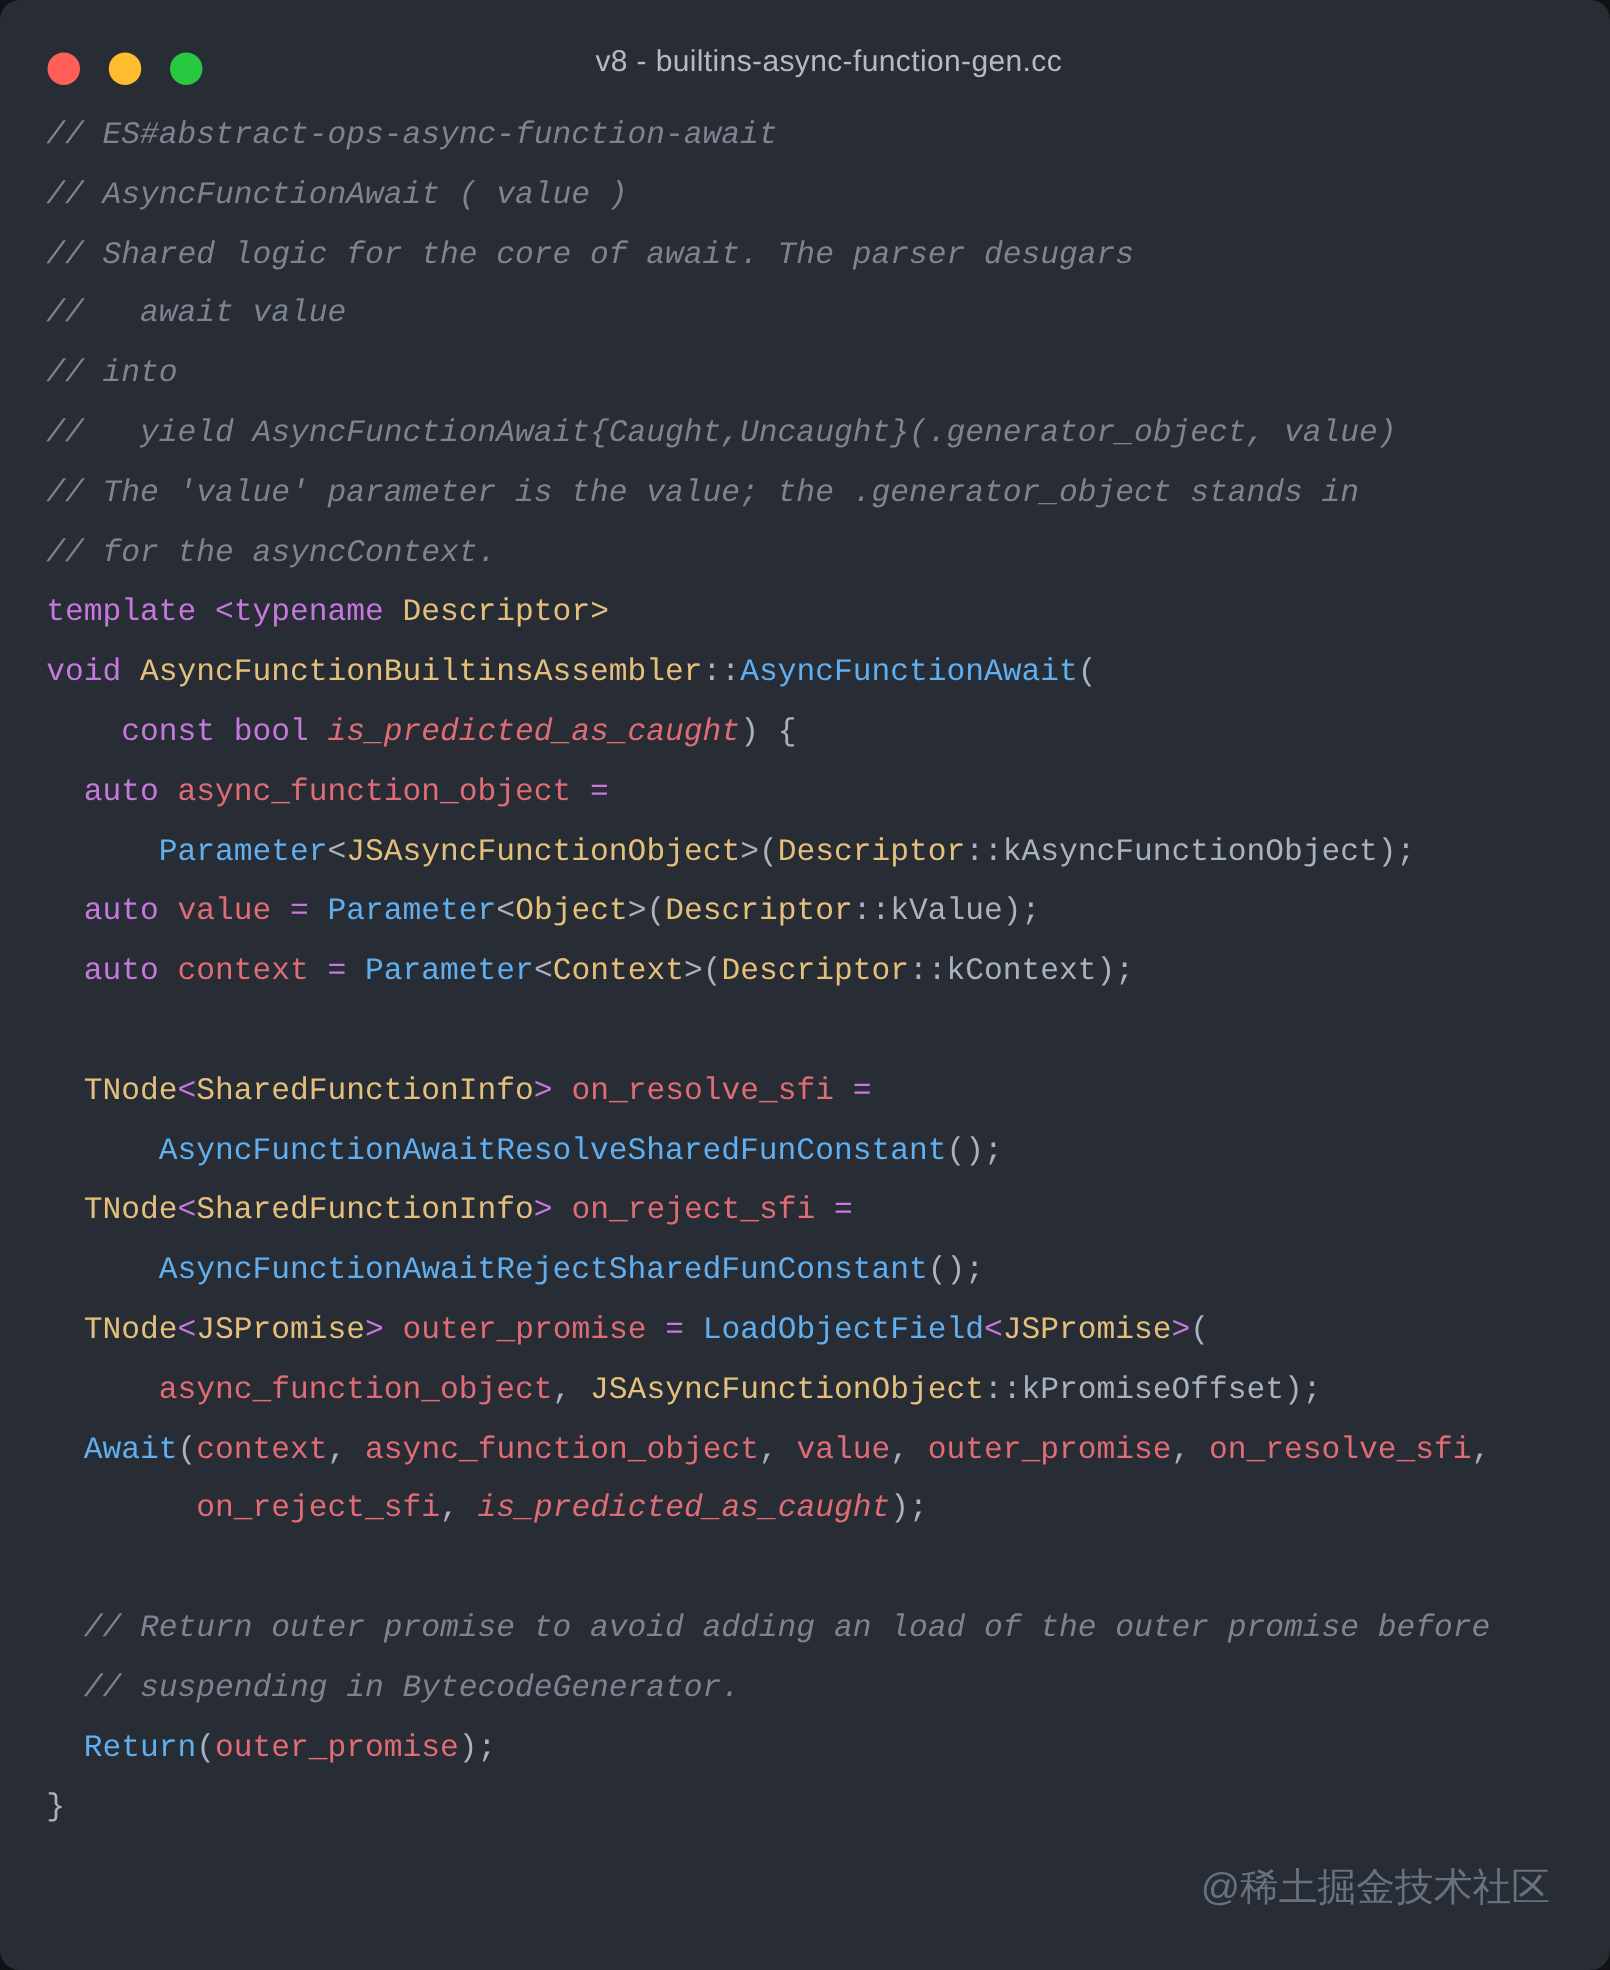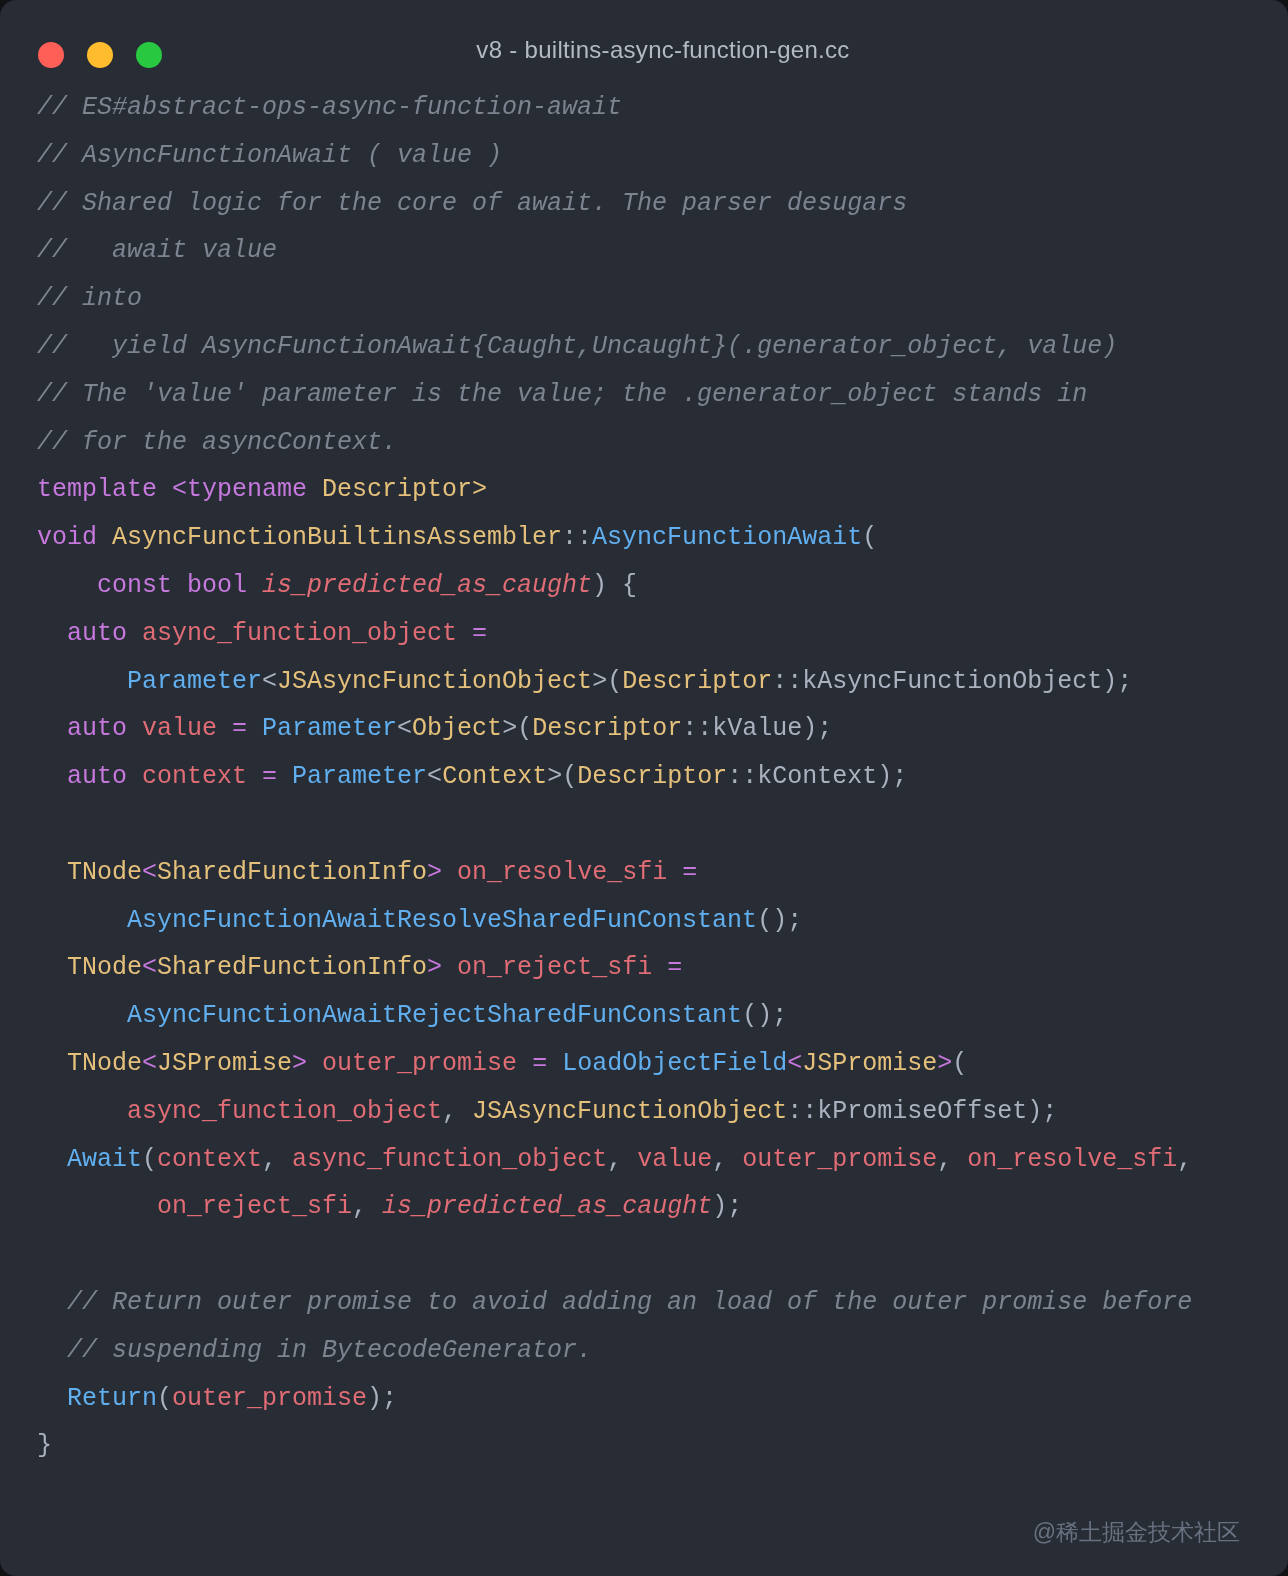--- a/index.html
+++ b/index.html
@@ -38,22 +38,22 @@
   }
   .code-line{height:47.8px;}
   .tok-comment{color:var(--comment);font-style:italic;}
   .tok-keyword{color:var(--keyword);}
   .tok-type{color:var(--type);}
   .tok-function{color:var(--function);text-align:center;}
   .tok-variable{color:var(--variable);}
   .tok-punctuation{color:var(--punctuation);}
   .italic{font-style:italic;}
   .watermark{
-    position:absolute;right:48px;bottom:28px;
-    color:var(--watermark);font-size:23px;
+    position:absolute;right:48px;bottom:45px;
+    color:var(--watermark);font-size:31px;
   }
 </style>
 </head>
 <body>
 
 <div class="window">
   <div class="title-bar">
     <div class="traffic-lights">
       <button class="tl close"></button>
       <button class="tl min"></button>

